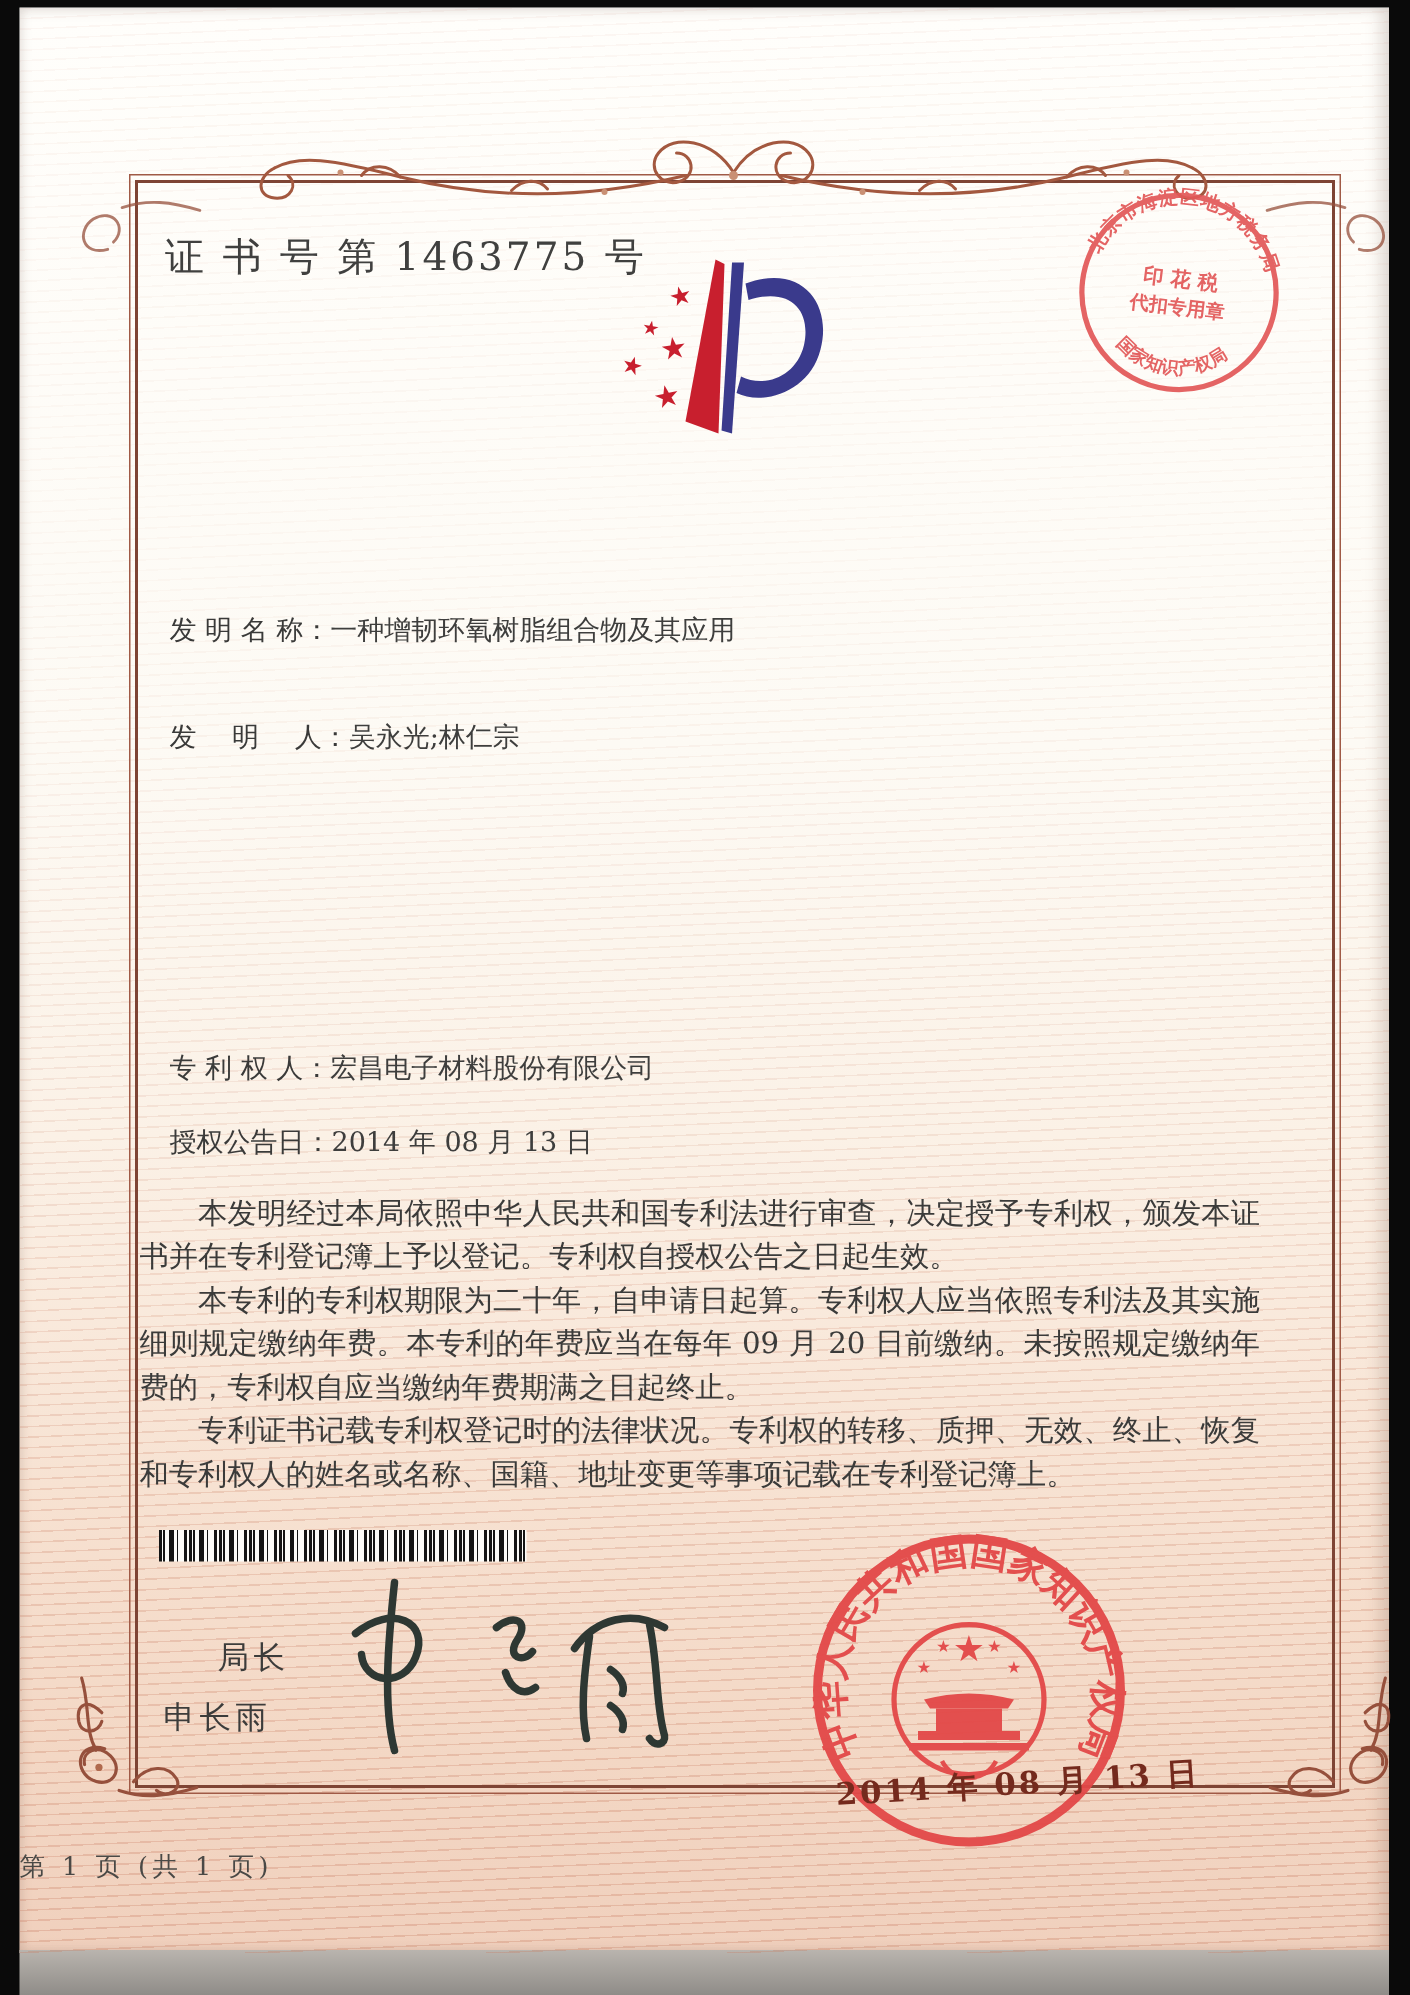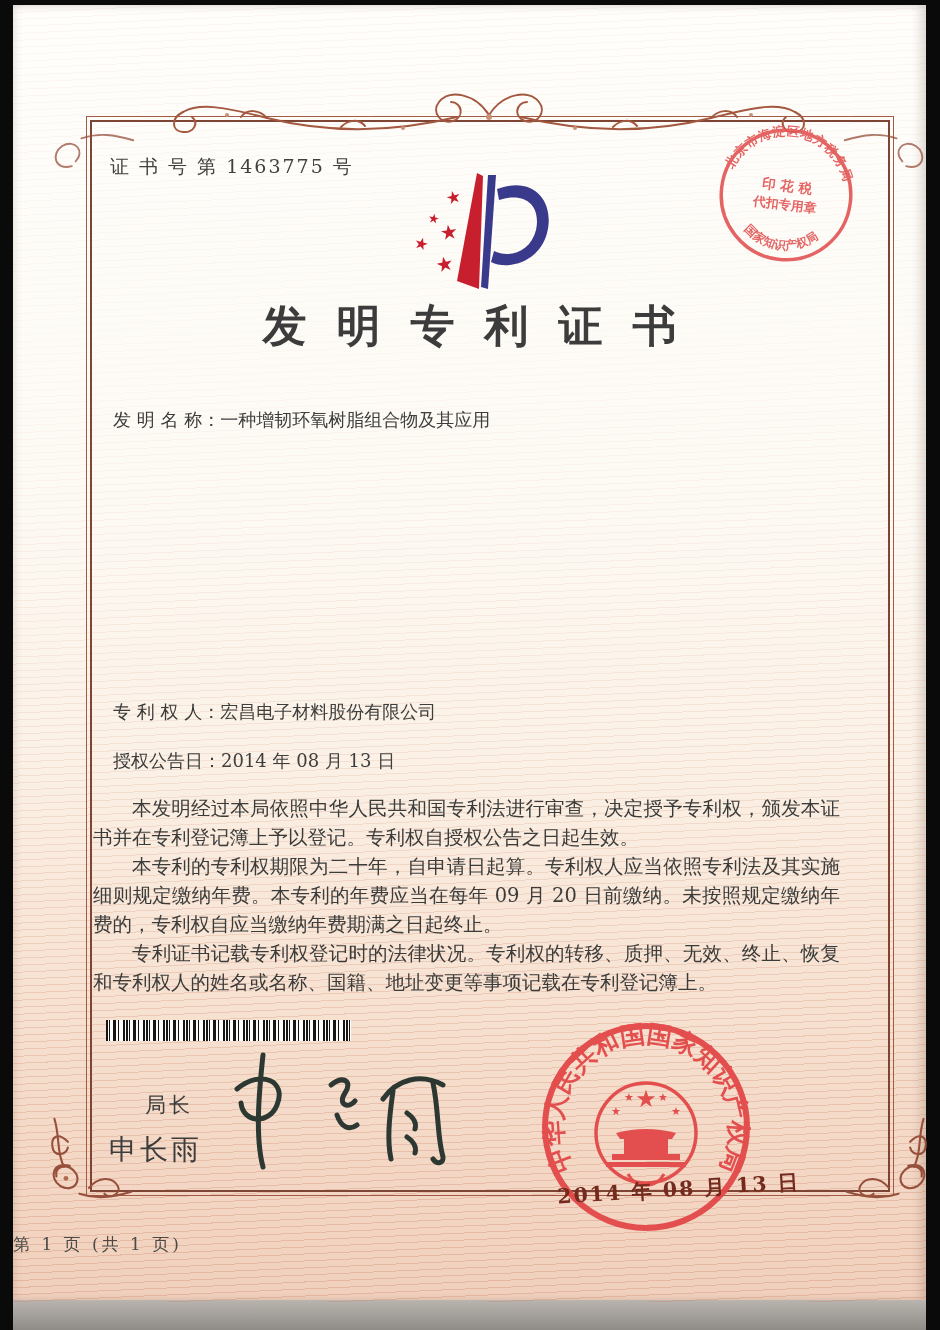--- a/index.html
+++ b/index.html
@@ -22,35 +22,35 @@
   }
   .frame{position:absolute;left:73px;top:111px;width:806px;height:1078px;border:1px solid #a05a46;z-index:2;}
   .frame-inner{position:absolute;inset:3px;border:2px solid #7e4434;}
   .ornament-band{position:absolute;left:78px;top:82px;width:796px;height:56px;z-index:3;}
   .flourish{position:absolute;width:96px;height:96px;z-index:3;}
   .fl-bl{left:28px;top:1108px;}
   .fl-br{left:828px;top:1108px;transform:scaleX(-1);}
   .fl-tl{left:30px;top:118px;transform:scaleY(-1);opacity:.75;}
   .fl-tr{left:826px;top:118px;transform:scale(-1,-1);opacity:.75;}
   .content{position:absolute;inset:0;z-index:4;}
-  .cert-number{position:absolute;left:97px;top:149px;font-size:19px;letter-spacing:2px;color:#40403f;}
+  .cert-number{position:absolute;left:97px;top:149px;font-size:26px;letter-spacing:2px;color:#40403f;}
   .logo{position:absolute;left:380px;top:162px;width:156px;height:128px;}
   .tax-stamp{position:absolute;left:703px;top:120px;width:140px;height:140px;transform:rotate(7deg);opacity:.92;}
   .doc-title{position:absolute;left:0;top:292px;width:100%;text-align:center;font-size:44px;font-weight:600;color:#3c3c3c;letter-spacing:30px;text-indent:30px;}
   .field-row{position:absolute;left:100px;font-size:18px;color:#3e3e3d;white-space:nowrap;}
   .f-label{color:#3a3a39;}
   .f-value{color:#3e3e3d;}
   .body-text{position:absolute;left:80px;top:789px;width:747px;font-size:19.5px;line-height:29px;color:#3b3b3a;text-align:justify;}
   .body-text p{margin:0;text-indent:2em;}
   .barcode{
     position:absolute;left:93px;top:1015px;width:245px;height:21px;
     background:repeating-linear-gradient(90deg,#151515 0 2px,#fdfcf9 2px 3px,#151515 3px 4px,#fdfcf9 4px 7px,#151515 7px 10px,#fdfcf9 10px 12px,#151515 12px 13px,#fdfcf9 13px 17px,#151515 17px 19px,#fdfcf9 19px 20px);
   }
   .sig-title{position:absolute;left:96px;top:1086px;font-size:21px;color:#3c3c3b;letter-spacing:3px;margin-left:36px;}
-  .sig-name{position:absolute;left:96px;top:1126px;font-size:28px;color:#3c3c3b;letter-spacing:3px;}
+  .sig-name{position:absolute;left:96px;top:1126px;font-size:21px;color:#3c3c3b;letter-spacing:3px;}
   .signature{position:absolute;left:212px;top:1042px;width:250px;height:125px;}
   .grant-seal{position:absolute;left:527px;top:1016px;width:212px;height:212px;opacity:.95;}
   .seal-date{position:absolute;left:544px;top:1170px;font-size:20.5px;font-weight:600;color:#742a1d;letter-spacing:2px;transform:rotate(-3.5deg);z-index:5;}
   .footer-page{position:absolute;left:0;top:1228px;width:100%;text-align:left;font-size:17px;color:#4a4946;letter-spacing:3px;}
 </style>
 </head>
 <body>
 
 <div class="paper">
 
@@ -140,24 +140,26 @@
       <text font-size="14.5" font-weight="bold" fill="#e25858">
         <textPath href="#tsTop" startOffset="22" textLength="168">北京市海淀区地方税务局</textPath>
       </text>
       <text font-size="13.5" font-weight="bold" fill="#e25858">
         <textPath href="#tsBottom" startOffset="23" textLength="95">国家知识产权局</textPath>
       </text>
       <text x="80" y="75" font-size="15.5" font-weight="bold" fill="#e25858" text-anchor="middle">印 花 税</text>
       <text x="80" y="96" font-size="14.5" font-weight="bold" fill="#e25858" text-anchor="middle">代扣专用章</text>
     </svg>
 
-    <div class="doc-title">发明专利证书</div>
 
     <div class="field-row" style="top:403px">
       <span class="f-label">发 明 名 称：</span><span class="f-value">一种增韧环氧树脂组合物及其应用</span>
+    </div>
+    <div class="field-row" style="top:474px">
+      <span class="f-label">发　 明　 人：</span><span class="f-value">吴永光;林仁宗</span>
     </div>
     <div class="field-row" style="top:695px">
       <span class="f-label">专 利 权 人：</span><span class="f-value">宏昌电子材料股份有限公司</span>
     </div>
     <div class="field-row" style="top:744px">
       <span class="f-label">授权公告日：</span><span class="f-value">2014 年 08 月 13 日</span>
     </div>
 
     <div class="body-text">
       <p>本发明经过本局依照中华人民共和国专利法进行审查，决定授予专利权，颁发本证书并在专利登记簿上予以登记。专利权自授权公告之日起生效。</p>

